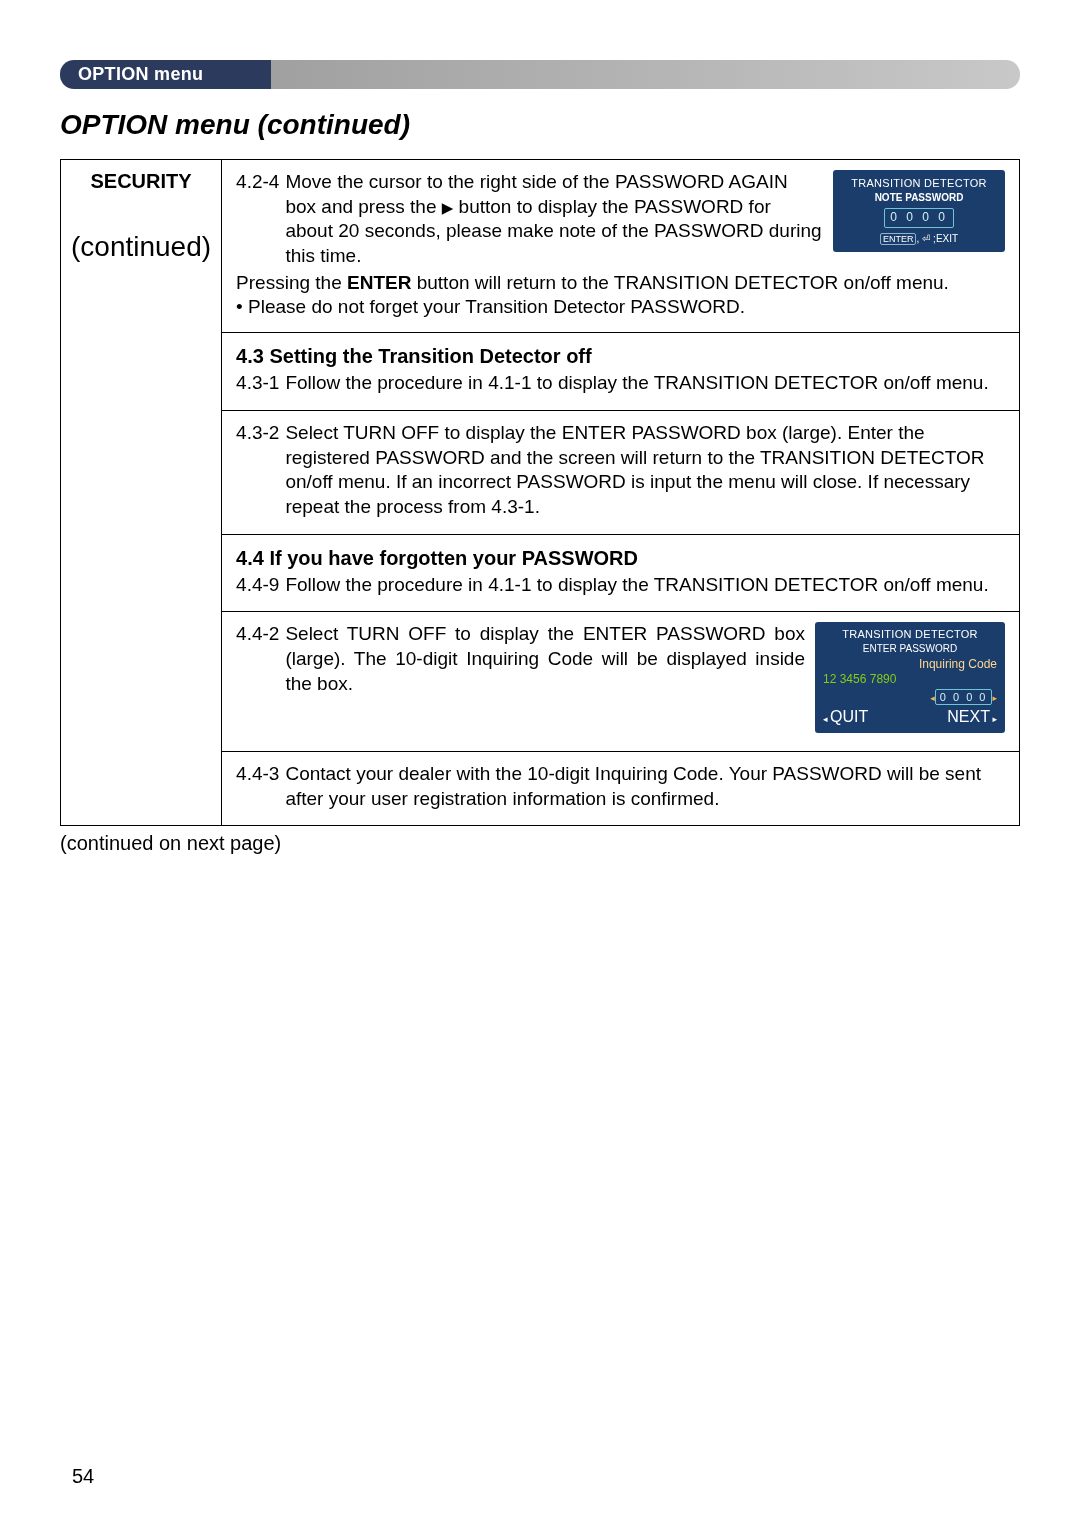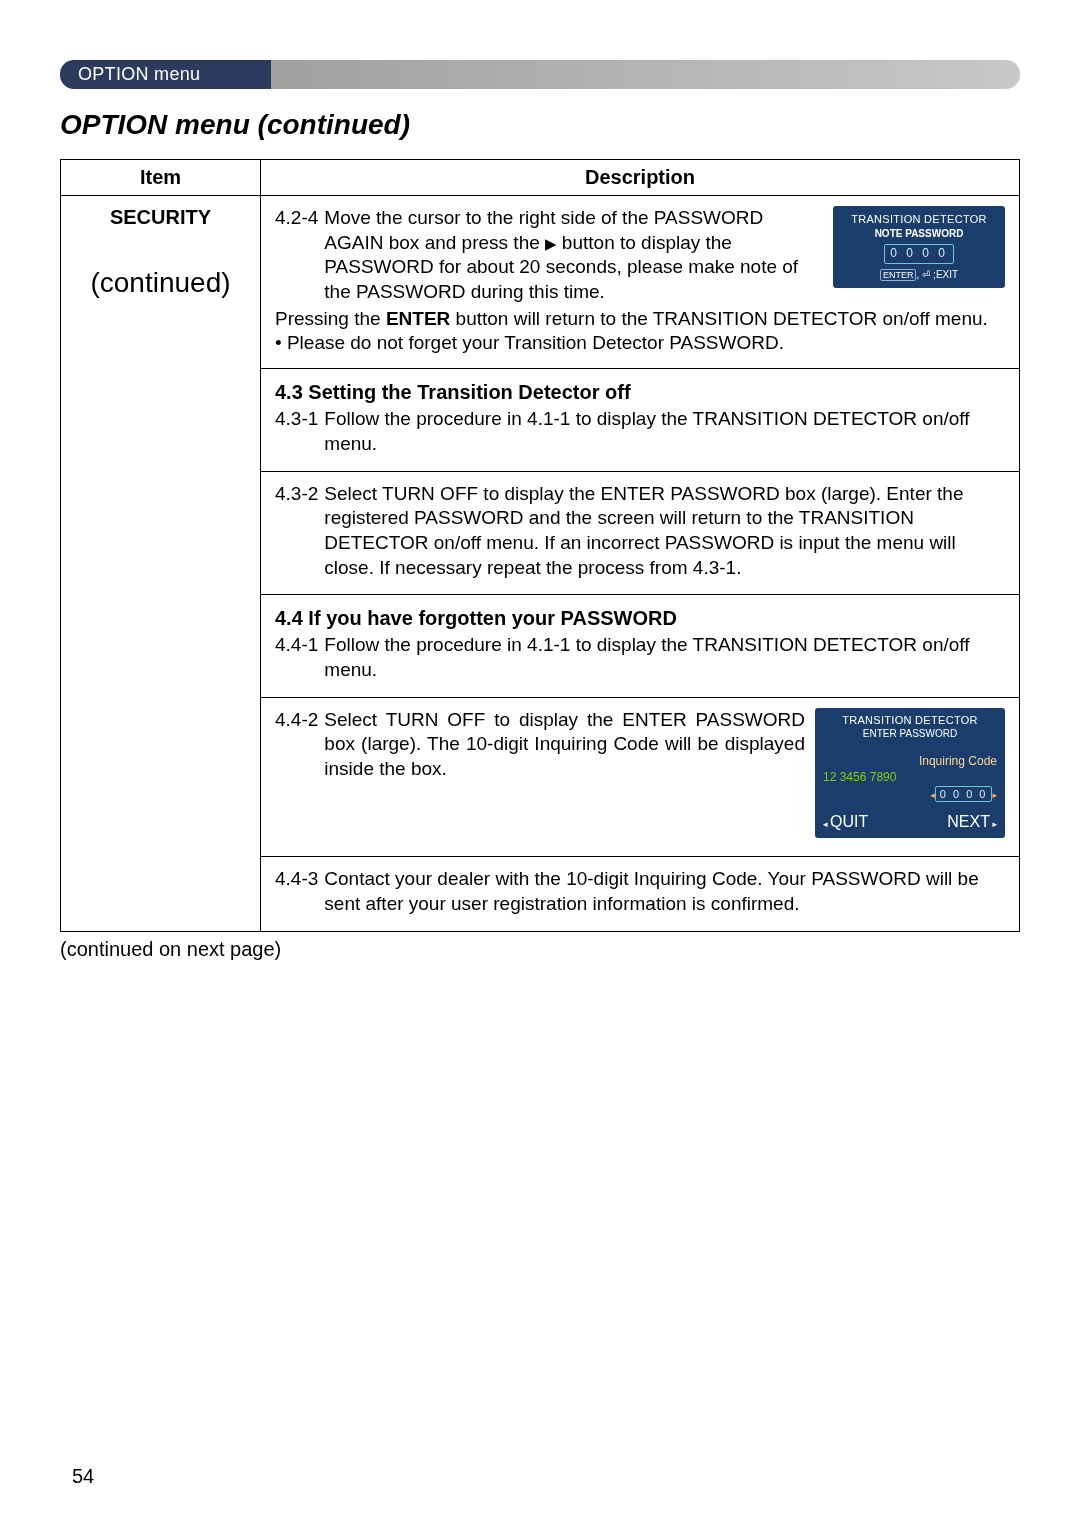--- a/index.html
+++ b/index.html
@@ -12,21 +12,21 @@
       padding: 60px 60px 0 60px;
     }
     .menu-banner {
       background: linear-gradient(to right, #2c3a5e 0%, #2c3a5e 22%, #a0a0a0 22%, #c8c8c8 100%);
       border-radius: 14px 14px 14px 14px;
       padding: 4px 18px;
       margin-bottom: 20px;
     }
     .menu-banner-text {
       color: #fff;
-      font-weight: normal;
+      font-weight: bold;
       font-size: 18px;
       letter-spacing: 0.3px;
     }
     .section-title {
       font-style: italic;
       font-weight: bold;
       font-size: 28px;
       margin-bottom: 18px;
       color: #000;
     }
@@ -121,26 +121,26 @@
       padding: 0 2px;
       border-radius: 2px;
       font-size: 9px;
     }
     .osd2 {
       width: 190px;
       background: #1a3d6b;
       padding: 5px 8px 5px 8px;
     }
     .osd2 .row1 { font-size: 11px; letter-spacing: 0.3px; }
-    .osd2 .row2 { font-size: 10px; margin-bottom: 14px; }
+    .osd2 .row2 { font-size: 10px; margin-bottom: 2px; }
     .osd2 .inq { text-align: right; font-size: 12px; color: #ffd591; }
     .osd2 .inqnum { text-align: left; font-size: 12px; color: #84cc16; margin-bottom: 1px;}
     .osd2 .digitsrow {
       text-align: right;
-      margin-bottom: 10px;
+      margin-bottom: 2px;
     }
     .osd2 .digitsbox {
       display: inline-block;
       border: 1px solid #6ec5d6;
       border-radius: 2px;
       padding: 0 4px;
       font-size: 11px;
       letter-spacing: 2px;
       color: #d0f0f7;
       position: relative;
@@ -171,24 +171,20 @@
 <body>
 
 <div class="menu-banner">
   <span class="menu-banner-text">OPTION menu</span>
 </div>
 
 <div class="section-title">OPTION menu (continued)</div>
 
 <table class="main">
   <tbody>
-      <tr>
-    <th>Item</th>
-    <th>Description</th>
-  </tr>
   <tr>
     <td class="item-col">
       <span class="item-title">SECURITY</span>
       <span class="item-subtitle">(continued)</span>
     </td>
     <td class="desc-col">
 
       <div class="seg">
         <div class="right-graphic">
           <div class="osd osd1">
@@ -224,21 +220,21 @@
       <div class="seg">
         <div class="step">
           <div class="step-num">4.3-2</div>
           <div class="step-body">Select TURN OFF to display the ENTER PASSWORD box (large). Enter the registered PASSWORD and the screen will return to the TRANSITION DETECTOR on/off menu. If an incorrect PASSWORD is input the menu will close. If necessary repeat the process from 4.3-1.</div>
         </div>
       </div>
 
       <div class="seg">
         <div class="subhead">4.4 If you have forgotten your PASSWORD</div>
         <div class="step">
-          <div class="step-num">4.4-1</div>
+          <div class="step-num">4.4-9</div>
           <div class="step-body">Follow the procedure in 4.1-1 to display the TRANSITION DETECTOR on/off menu.</div>
         </div>
       </div>
 
       <div class="seg">
         <div class="right-graphic">
           <div class="osd osd2">
             <div class="row1">TRANSITION DETECTOR</div>
             <div class="row2">ENTER PASSWORD</div>
             <div class="inq">Inquiring Code</div>

